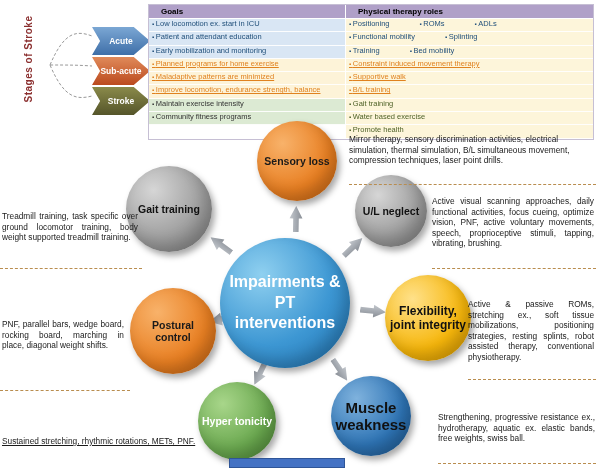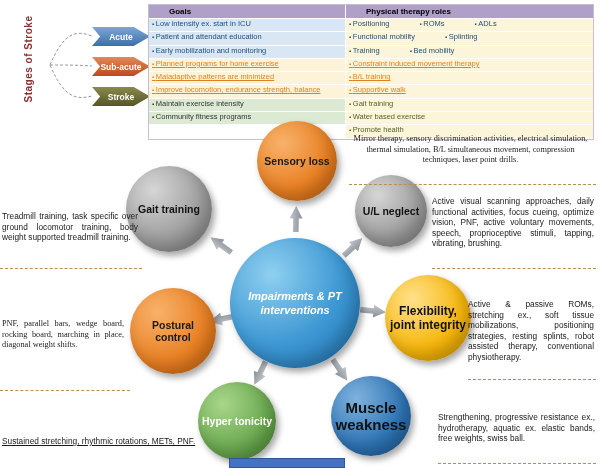--- a/index.html
+++ b/index.html
@@ -10,52 +10,52 @@
   }
   #app { position:relative; width:600px; height:468px; }
 
   
   .stage-table { position:absolute; left:148px; top:4px; width:444px; display:flex;
     border:1px solid #c6bfd4; background:#fff; }
   .col { display:flex; flex-direction:column; }
   .col-goals { width:196px; }
   .col-roles { flex:1; border-left:1px solid #fff; }
   .th { background:#b0a0c8; color:#000; font-weight:bold; font-size:8px;
-    padding:2px 20px; border-bottom:1px solid #fff; }
+    padding:2px 12px; border-bottom:1px solid #fff; }
   .trow { font-size:7.5px; line-height:1.15; padding:1px 3px; display:flex; gap:10px;
     align-items:baseline; border-bottom:1px solid rgba(255,255,255,.9); min-height:10.3px; }
   .item::before { content:"▪ "; font-size:6px; }
   .gb-acute { background:#d9e6f4; color:#1f4e79; }
   .gb-sub   { background:#fdf3d8; color:#e0821f; text-decoration:underline; }
   .gb-chr   { background:#dcead3; color:#333; }
   .rb { background:#fdf5da;gap:30px; }
   .rt-acute { color:#1f4e79; }
   .rt-sub   { color:#e0821f; text-decoration:underline; }
   .rt-chr   { color:#4f6228; }
 
   
   .stages-label { position:absolute; left:-20px; top:52px; width:100px; height:14px;
     transform:rotate(-90deg); color:#8b2f2f; font-weight:bold; font-size:10px;
     text-align:center; letter-spacing:.5px; }
-  .stage { position:absolute; left:92px; width:58px; height:19px; color:#fff;
+  .stage { position:absolute; left:92px; width:58px; height:28px; color:#fff;
     font-weight:bold; font-size:8.5px; display:flex; align-items:center; justify-content:center;
     clip-path:polygon(0 0, 72% 0, 100% 50%, 72% 100%, 0 100%, 14% 50%);text-align:right; }
   .stage-acute { top:27px; background:linear-gradient(180deg,#7ba7d4,#3f6fa8); }
   .stage-sub   { top:57px; background:linear-gradient(180deg,#e08a5a,#bb4a1e); }
   .stage-chr   { top:87px; background:linear-gradient(180deg,#8a8a4a,#55552a); }
   .brace { position:absolute; left:44px; top:10px; }
 
   
   .node { position:absolute; border-radius:50%; display:flex; align-items:center;
     justify-content:center; text-align:center; font-weight:bold;
     box-shadow:3px 4px 6px rgba(0,0,0,.35), inset -6px -8px 14px rgba(0,0,0,.18); }
   .node span { display:block; padding:0 4px; }
-  .center-node { left:230px; top:238px; width:130px; height:130px; color:#fff;
-    font-size:11px; line-height:1.3;
-    background:radial-gradient(circle at 32% 28%, #8fd0f0, #3d97d3 55%, #1d6fae);font-style:italic; }
+  .center-node { left:220px; top:238px; width:130px; height:130px; color:#fff;
+    font-size:16px; line-height:1.3;
+    background:radial-gradient(circle at 32% 28%, #8fd0f0, #3d97d3 55%, #1d6fae); }
   .n-orange { background:radial-gradient(circle at 32% 28%, #f8b26a, #e87f22 60%, #c96612); }
   .n-gray   { background:radial-gradient(circle at 32% 28%, #d6d6d6, #9c9c9c 60%, #7e7e7e); }
   .n-yellow { background:radial-gradient(circle at 32% 28%, #ffe18a, #f6b60b 60%, #d99a00); }
   .n-blue   { background:radial-gradient(circle at 32% 28%, #7fb2dd, #2e74b5 60%, #1f5a92); }
   .n-green  { background:radial-gradient(circle at 32% 28%, #a8d68a, #6aa84f 60%, #4f8a37); }
   .n-sensory  { left:257px; top:121px; width:80px; height:80px; font-size:10.5px; color:#1a1a1a; }
   .n-ul       { left:355px; top:175px; width:72px; height:72px; font-size:10.5px; color:#111; }
   .n-flex     { left:385px; top:275px; width:86px; height:86px; font-size:12px;  color:#111; }
   .n-muscle   { left:331px; top:376px; width:80px; height:80px; font-size:15px; color:#111; }
   .n-hyper    { left:198px; top:382px; width:78px; height:78px; font-size:10.5px; color:#fff; }
@@ -64,23 +64,23 @@
 
   
   .arrow { position:absolute; width:26px; height:14px;
     background:linear-gradient(180deg,#c6cad0,#868b93);
     clip-path:polygon(0 30%, 52% 30%, 52% 4%, 100% 50%, 52% 96%, 52% 70%, 0 70%);
     filter:drop-shadow(1px 2px 2px rgba(0,0,0,.3)); }
 
   
   .note { position:absolute; font-size:8.3px; line-height:1.28; color:#1a1a1a; text-align:justify; }
   .note-gait     { left:2px;  top:211px; width:136px; }
-  .note-postural { left:2px;  top:319px; width:122px;font-family:Liberation Serif, serif; }
+  .note-postural { left:2px;  top:319px; width:122px; }
   .note-hyper    { left:2px;  top:436px; width:205px; text-align:left;text-decoration:underline; }
-  .note-sensory  { left:349px; top:134px; width:243px; text-align:center;font-family:Liberation Serif, serif; }
+  .note-sensory  { left:349px; top:134px; width:243px; text-align:left; }
   .note-ul       { left:432px; top:196px; width:162px; }
   .note-flex     { left:468px; top:299px; width:126px; }
   .note-muscle   { left:438px; top:412px; width:157px; }
 
   .dash { position:absolute; height:0; border-top:1px dashed #b98d4f; }
   .d1 { left:349px; top:184px; width:247px; }
   .d2 { left:432px; top:268px; width:164px; }
   .d3 { left:468px; top:379px; width:128px; }
   .d4 { left:0;     top:268px; width:142px; }
   .d5 { left:0;     top:390px; width:130px; }
@@ -103,21 +103,21 @@
   </svg>
 
   <div class="stage stage-acute">Acute</div>
   <div class="stage stage-sub">Sub-acute</div>
   <div class="stage stage-chr">Stroke</div>
 
   <div class="stage-table">
     <div class="col col-goals">
       <div class="th">Goals</div>
       <div class="trow gb-acute">
-          <span class="item">Low intensity ex. start in ICU</span>
+          <span class="item">Low locomotion ex. start in ICU</span>
         </div>
       <div class="trow gb-acute">
           <span class="item">Patient and attendant education</span>
         </div>
       <div class="trow gb-acute">
           <span class="item">Early mobilization and monitoring</span>
         </div>
       <div class="trow gb-sub">
           <span class="item">Planned programs for home exercise</span>
         </div>
@@ -146,24 +146,24 @@
         <span class="item">Splinting</span>
       </div>
       <div class="trow rb rt-acute">
         <span class="item">Training</span>
         <span class="item">Bed mobility</span>
       </div>
       <div class="trow rb rt-sub">
           <span class="item">Constraint induced movement therapy</span>
         </div>
       <div class="trow rb rt-sub">
+          <span class="item">Supportive walk</span>
+        </div>
+      <div class="trow rb rt-sub">
           <span class="item">B/L training</span>
-        </div>
-      <div class="trow rb rt-sub">
-          <span class="item">Supportive walk</span>
         </div>
       <div class="trow rb rt-chr">
           <span class="item">Gait training</span>
         </div>
       <div class="trow rb rt-chr">
           <span class="item">Water based exercise</span>
         </div>
       <div class="trow rb rt-chr">
           <span class="item">Promote health</span>
         </div>

